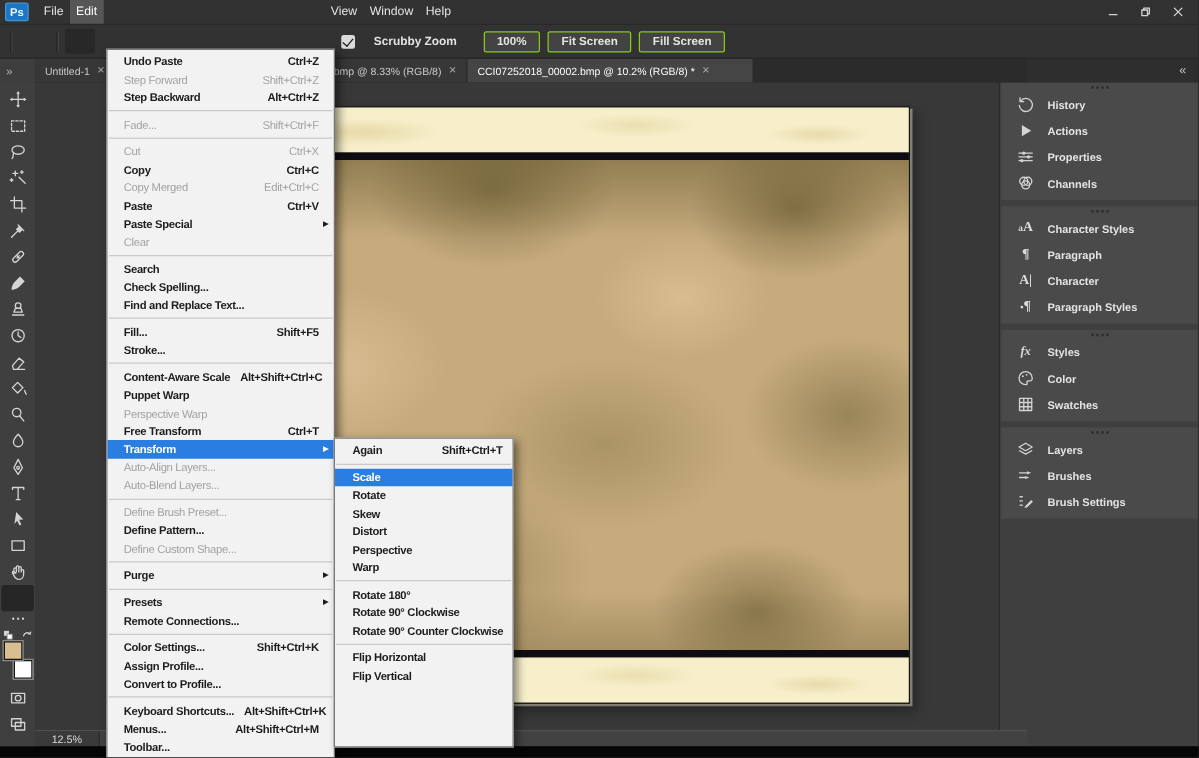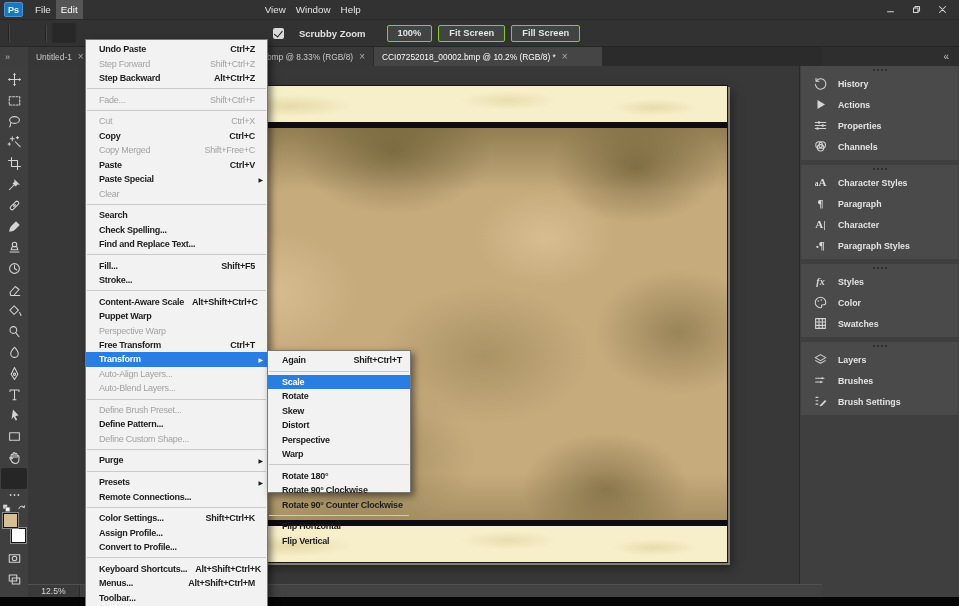--- a/index.html
+++ b/index.html
@@ -95,21 +95,21 @@
   .plabel{font-size:8.8px;font-weight:bold;color:#e3e3e3;white-space:nowrap;}
 
   
   #statusbar{position:absolute;left:28px;right:137px;bottom:9px;height:13px;background:#424242;border-top:1px solid #515151;display:flex;align-items:stretch;}
   #status-zoom{width:52px;display:flex;align-items:center;justify-content:center;font-size:8.6px;color:#d8d8d8;background:#3a3a3a;border-right:1px solid #2d2d2d;}
   #bottomstrip{position:absolute;left:0;right:0;bottom:0;height:9px;background:#060606;}
 
   
   .menu{position:absolute;background:#f2f2f2;border:1px solid #787878;box-shadow:3px 3px 7px rgba(0,0,0,.5);padding-top:2px;margin-top:37px;}
   #edit-menu{left:85px;top:2px;width:183px;height:597px;z-index:90;}
-  #transform-submenu{left:267px;top:313px;width:144px;height:143px;z-index:95;}
+  #transform-submenu{left:267px;top:313px;width:144px;height:248px;z-index:95;}
   .mrow{position:relative;height:14.45px;display:flex;align-items:center;padding:0 12px 0 13px;font-size:9px;font-weight:bold;letter-spacing:-0.25px;color:#1d1d1d;white-space:nowrap;}
   .mrow.disabled{color:#a2a2a2;font-weight:normal;gap:31px;}
   .mrow.highlighted{background:#2a7de1;color:#fff;}
   .mshort{margin-left:auto;padding-left:8px;}
   .marrow{position:absolute;right:4px;top:50%;transform:translateY(-50%);font-size:6px;letter-spacing:0;}
   .msep{height:0;border-top:1px solid #c9c9c9;margin:3.1px 1px;}
   #transform-submenu .mrow{padding:0 8px 0 14px;}
 </style>
 </head>
 <body>
@@ -508,21 +508,21 @@
       <div class="mrow disabled">
         <span class="mlabel">Cut</span>
         <span class="mshort">Ctrl+X</span>
       </div>
       <div class="mrow normal">
         <span class="mlabel">Copy</span>
         <span class="mshort">Ctrl+C</span>
       </div>
       <div class="mrow disabled">
         <span class="mlabel">Copy Merged</span>
-        <span class="mshort">Shift+Free+C</span>
+        <span class="mshort">Edit+Ctrl+C</span>
       </div>
       <div class="mrow normal">
         <span class="mlabel">Paste</span>
         <span class="mshort">Ctrl+V</span>
       </div>
       <div class="mrow normal has-arrow">
         <span class="mlabel">Paste Special</span>
         <span class="marrow">▶</span>
       </div>
       <div class="mrow disabled">

